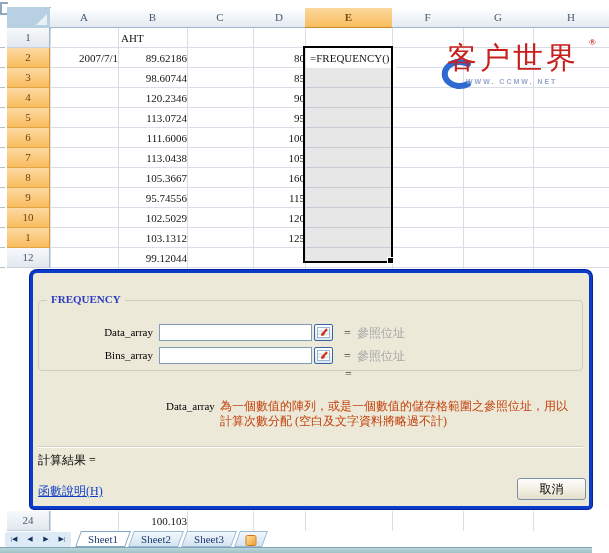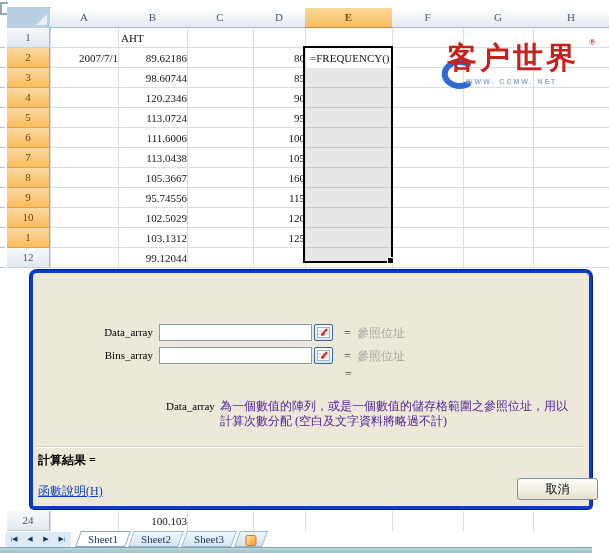--- a/index.html
+++ b/index.html
@@ -27,21 +27,21 @@
   .gutter{left:0;top:47px;width:5px;height:221px;
     background:repeating-linear-gradient(180deg,#b6bfca 0 1px,transparent 1px 20px);}
   .clipicon{left:0;top:2px;width:6px;height:9px;border:2px solid #8fa8bd;border-right:none;}
   .cell{height:20px;line-height:20px;font-size:11px;color:#141414;white-space:nowrap;}
   .num{text-align:right;padding-right:3px;}
   .lft{text-align:left;padding-left:3px;}
   .sel-tint{left:306px;top:68px;width:86px;height:194px;background:rgba(70,70,70,.13);}
   .sel-border{left:303px;top:46px;width:90px;height:217px;border:2px solid #000;box-sizing:border-box;}
   .fill-handle{right:-3px;bottom:-3px;width:5px;height:5px;background:#000;position:absolute;border:1px solid #fff;}
   
-  .brand{left:447px;top:41px;font-size:30px;font-weight:bold;color:#c8201c;letter-spacing:3px;line-height:34px;}
+  .brand{left:447px;top:41px;font-size:30px;font-weight:normal;color:#c8201c;letter-spacing:3px;line-height:34px;}
   .brand-reg{left:589px;top:37px;font-size:9px;color:#c8201c;font-weight:bold;}
   .brand-site{left:466px;top:78px;font-size:7px;letter-spacing:2px;color:#93a7cf;font-weight:bold;
     font-family:"Liberation Sans",sans-serif;}
   
   .dialog{left:30px;top:270px;width:562px;height:239px;box-sizing:border-box;
     border:3px solid #0a3cc9;border-radius:7px 7px 4px 4px;background:#ece9d8;
     box-shadow:0 0 0 1px #03219c;z-index:100;}
   .titlebar{left:0;top:0;right:0;height:22px;border-radius:4px 4px 0 0;
     background:linear-gradient(180deg,#4a94f4 0%,#1660ec 45%,#0747cf 100%);}
   .title{left:6px;top:0;line-height:22px;font-size:12px;font-weight:bold;color:#fff;text-shadow:1px 1px 1px #0a2f8c;}
@@ -53,23 +53,23 @@
   .grouplabel{left:8px;top:-8px;background:#ece9d8;padding:0 4px;font-size:11px;font-weight:bold;color:#2b3cc0;}
   .flabel{width:100px;text-align:right;font-size:11px;color:#000;}
   .txt{position:absolute;width:153px;height:17px;border:1px solid #7f9db9;background:#fff;box-sizing:border-box;
     font-size:11px;padding:0 2px;}
   .rangebtn{width:19px;height:17px;border:1px solid #3a62a8;border-radius:2px;box-sizing:border-box;
     background:linear-gradient(180deg,#ffffff 0%,#dce7f2 100%);display:flex;align-items:center;justify-content:center;}
   .eq{font-size:12px;color:#444;}
   .hint{font-size:12px;color:#a6a6a6;}
   .desc{font-size:12px;color:#000;line-height:14px;}
   .argname{font-size:11px;color:#000;}
-  .argdesc{width:348px;font-size:12px;color:#4c1d95;line-height:15px;}
+  .argdesc{width:348px;font-size:12px;color:#c2410c;line-height:15px;}
   .sep{left:5px;top:173px;width:545px;height:1px;background:#d3d0bf;border-bottom:1px solid #fff;}
-  .result{left:5px;top:179px;font-size:12px;color:#000;font-weight:bold;}
+  .result{left:5px;top:179px;font-size:12px;color:#000;}
   .helplink{left:5px;top:210px;font-size:12px;color:#1040c8;text-decoration:underline;cursor:pointer;}
   .xpbtn{height:22px;box-sizing:border-box;border:1px solid #7a90ad;border-radius:3px;text-align:center;
     line-height:20px;font-size:12px;color:#000;
     background:linear-gradient(180deg,#fefefc 0%,#f2efe2 55%,#e3dfcb 100%);}
   .xpbtn.default{border:2px solid #33425f;line-height:18px;}
   
   .navgroup{left:5px;top:532px;height:13px;display:flex;gap:2px;background:#dcebf5;border-radius:2px;padding:1px 2px;}
   .navbtn{width:14px;height:13px;line-height:13px;text-align:center;font-size:7px;color:#14335f;}
   .tab{top:531px;height:16px;box-sizing:border-box;transform:skewX(-20deg);
     background:linear-gradient(180deg,#f2f7fc 0%,#d3e4f2 100%);border:1px solid #9ab7d3;z-index:4;}
@@ -157,20 +157,23 @@
   <svg class="abs" style="left:431px;top:57px" width="42" height="36">
     <path d="M37 7 A15 12 0 1 0 37 27" stroke="#2f6ad0" stroke-width="6" fill="none" stroke-linecap="round"></path>
   </svg>
   <div class="abs brand">客户世界</div>
   <div class="abs brand-reg">®</div>
   <div class="abs brand-site">WWW. CCMW. NET</div>
 </div>
 
 <div class="abs dialog">
 
+  <div class="abs groupbox">
+    <div class="abs grouplabel">FREQUENCY</div>
+  </div>
 
   <div class="abs flabel" style="left:20px;top:53px">Data_array</div>
   <input class="txt" style="left: 126px; top: 51px;" value="">
   <div class="abs rangebtn" style="left:281px;top:51px">
     <svg width="13" height="11">
       <rect x="0.5" y="0.5" width="12" height="10" fill="#fff" stroke="#9db6d0"></rect>
       <path d="M1 4 H12 M1 7 H12" stroke="#c2d0e4" stroke-width="1"></path>
       <path d="M10 2 L5 8" stroke="#d03014" stroke-width="2"></path>
       <path d="M4 9 L5 5 L8 8 Z" fill="#d03014"></path>
     </svg>
@@ -193,21 +196,21 @@
 
   <div class="abs eq" style="left:312px;top:94px">=</div>
 
   <div class="abs argname" style="left:133px;top:127px">Data_array</div>
   <div class="abs argdesc" style="left:187px;top:126px">為一個數值的陣列，或是一個數值的儲存格範圍之參照位址，用以計算次數分配 (空白及文字資料將略過不計)</div>
 
   <div class="abs sep"></div>
   <div class="abs result">計算結果 =</div>
   <div class="abs helplink">函數說明(H)</div>
 
-  <div class="abs xpbtn" style="left:484px;top:205px;width:81px">取消</div>
+  <div class="abs xpbtn" style="left:484px;top:205px;width:69px">取消</div>
 </div>
 
 <div>
   <div class="abs gv24" style="left:50px"></div>
   <div class="abs gv24" style="left:118px"></div>
   <div class="abs gv24" style="left:187px"></div>
   <div class="abs gv24" style="left:253px"></div>
   <div class="abs gv24" style="left:305px"></div>
   <div class="abs gv24" style="left:392px"></div>
   <div class="abs gv24" style="left:463px"></div>

